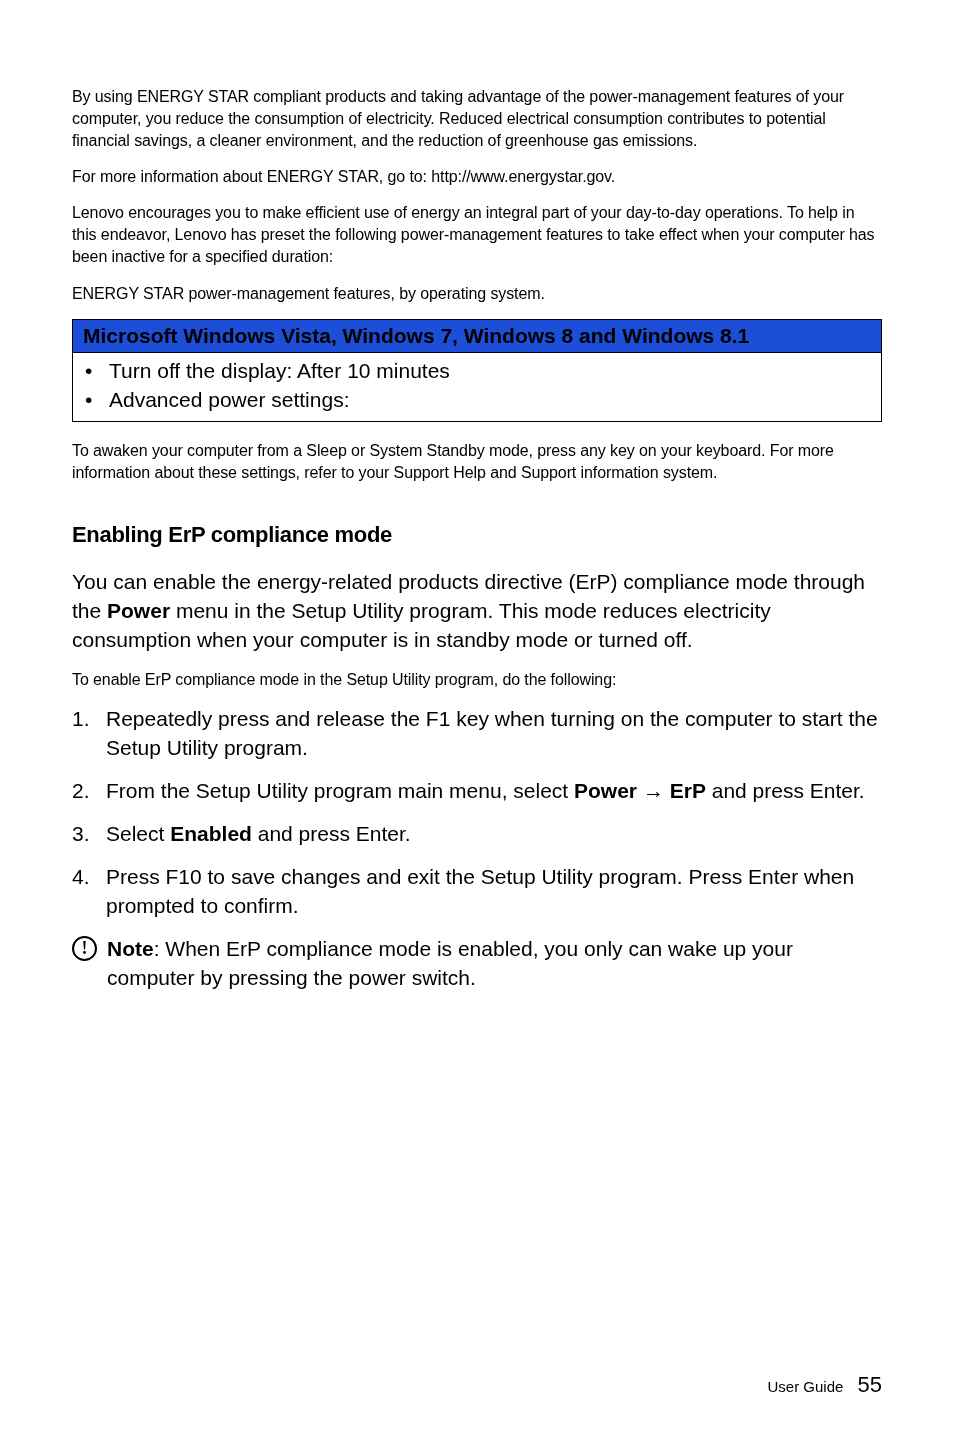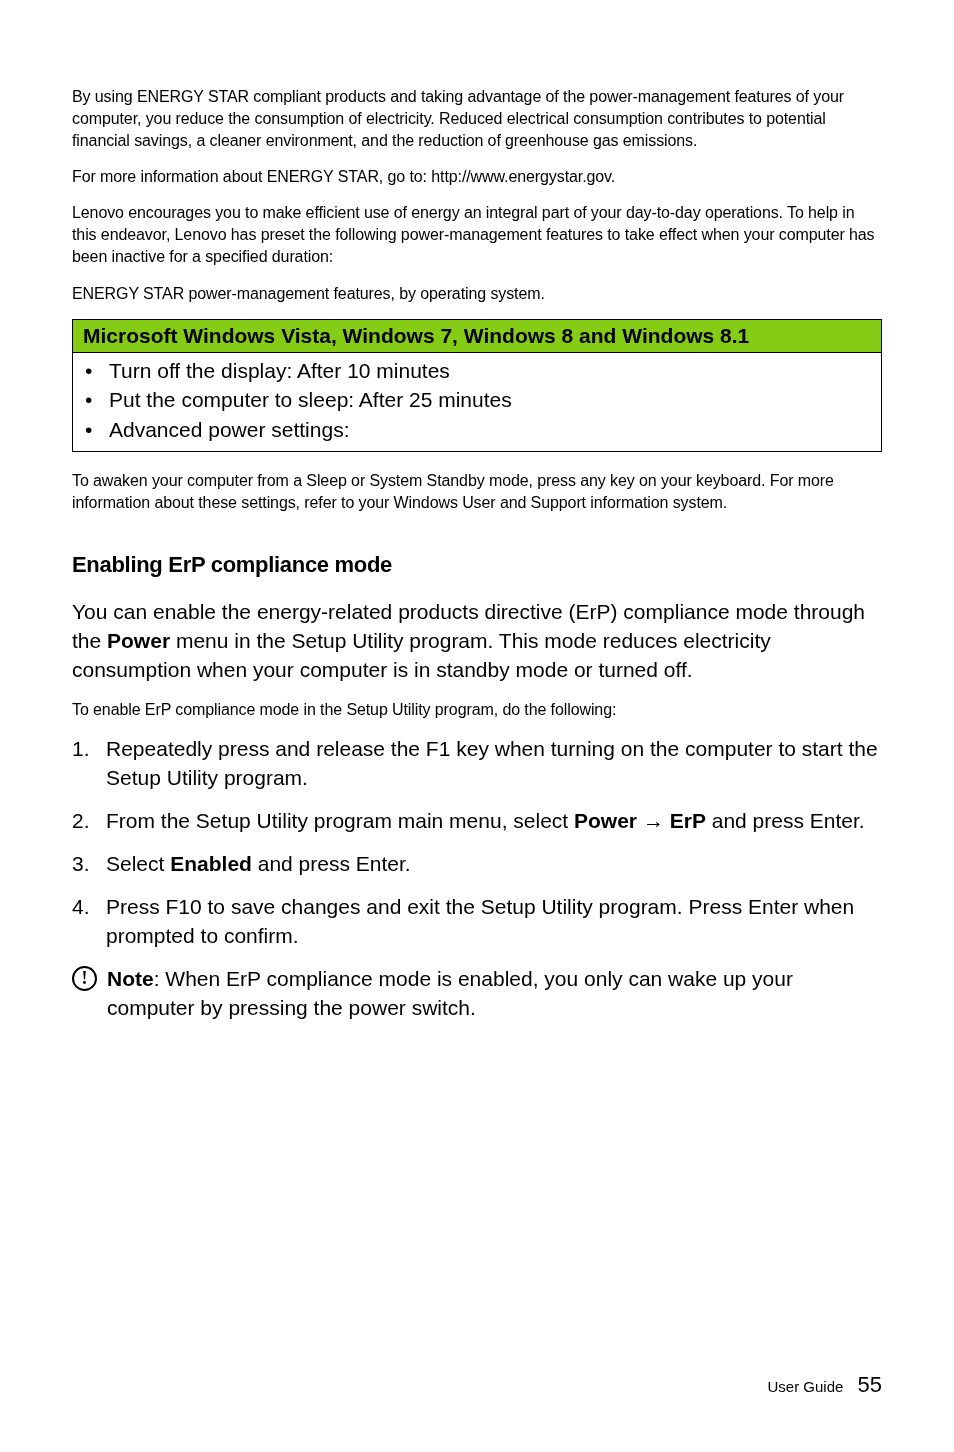--- a/index.html
+++ b/index.html
@@ -23,21 +23,21 @@
       margin-bottom: 14px;
       letter-spacing: -0.1px;
     }
     .table {
       border: 1px solid #000;
       width: 100%;
       margin-bottom: 18px;
       margin-top: 4px;
     }
     .table-header {
-      background: #84cc16;
+      background: #1d4ed8;
       border-bottom: 1px solid #000;
       padding: 4px 10px;
       font-size: 21px;
       font-weight: bold;
     }
     .table-body {
       padding: 3px 10px 6px 10px;
       font-size: 21px;
       line-height: 1.42;
     }
@@ -148,29 +148,28 @@
 <p class="paragraph">By using ENERGY STAR compliant products and taking advantage of the power-management features of your computer, you reduce the consumption of electricity. Reduced electrical consumption contributes to potential financial savings, a cleaner environment, and the reduction of greenhouse gas emissions.</p>
 <p class="paragraph">For more information about ENERGY STAR, go to: http://www.energystar.gov.</p>
 <p class="paragraph">Lenovo encourages you to make efficient use of energy an integral part of your day-to-day operations. To help in this endeavor, Lenovo has preset the following power-management features to take effect when your computer has been inactive for a specified duration:</p>
 <p class="paragraph">ENERGY STAR power-management features, by operating system.</p>
 
 <div class="table">
   <div class="table-header">Microsoft Windows Vista, Windows 7, Windows 8 and Windows 8.1</div>
   <div class="table-body">
     <ul>
       <li>Turn off the display: After 10 minutes</li>
-      <li>Put the computer to sleep: After 25 minutes</li>
       <li>
         <span>Advanced power settings:</span>
       </li>
     </ul>
   </div>
 </div>
 
-<p class="paragraph">To awaken your computer from a Sleep or System Standby mode, press any key on your keyboard. For more information about these settings, refer to your Windows User and Support information system.</p>
+<p class="paragraph">To awaken your computer from a Sleep or System Standby mode, press any key on your keyboard. For more information about these settings, refer to your Support Help and Support information system.</p>
 
 <h1>Enabling ErP compliance mode</h1>
 
 <p class="intro">
   <span>You can enable the energy-related products directive (ErP) compliance mode through the </span><span class="bold">Power</span><span> menu in the Setup Utility program. This mode reduces electricity consumption when your computer is in standby mode or turned off.</span>
 </p>
 
 <p class="paragraph">To enable ErP compliance mode in the Setup Utility program, do the following:</p>
 
 <ol class="steps">

